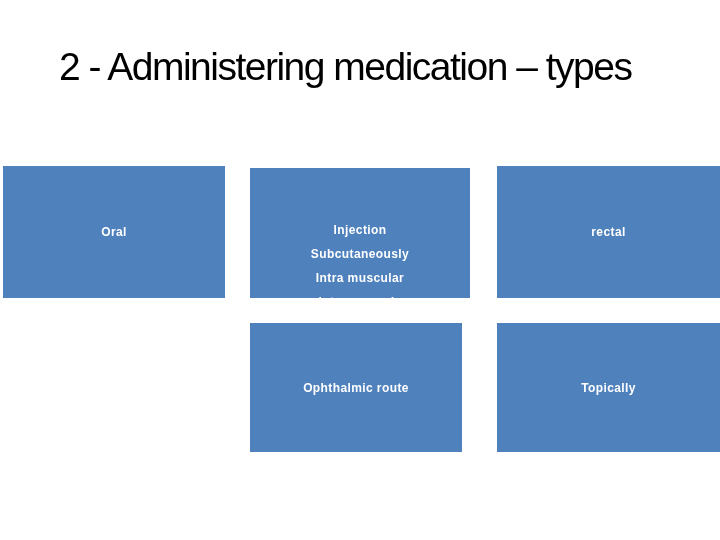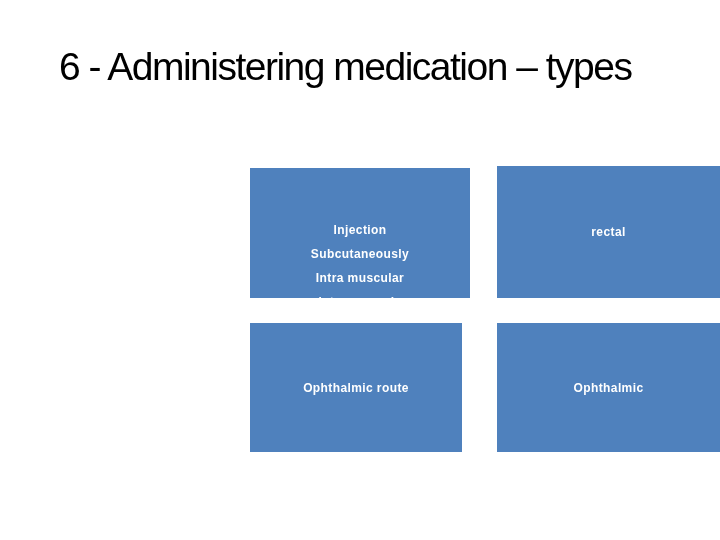--- a/index.html
+++ b/index.html
@@ -63,38 +63,41 @@
   #box-rectal      { left: 497px; top: 166px; width: 223px; height: 132px; }
   #box-aurally     { left: 3px;   top: 323px; width: 222px; height: 129px; }
   #box-ophthalmic  { left: 250px; top: 323px; width: 212px; height: 129px; }
   #box-topically   { left: 497px; top: 323px; width: 223px; height: 129px; }
 </style>
 </head>
 <body>
 
 <div class="slide">
 
-  <h1 class="title">6 - Administering medication – types</h1>
+  <h1 class="title">2 - Administering medication – types</h1>
 
+  <div class="box center" id="box-oral">
+    <span>Oral</span>
+  </div>
 
   <div class="box" id="box-injection">
     <div class="lines">
       <div>Injection</div>
       <div>Subcutaneously</div>
       <div>Intra muscular</div>
       <div>Intravenously</div>
     </div>
   </div>
 
   <div class="box center" id="box-rectal">
     <span>rectal</span>
   </div>
 
 
   <div class="box center" id="box-ophthalmic">
     <span>Ophthalmic route</span>
   </div>
 
   <div class="box center" id="box-topically">
-    <span>Ophthalmic</span>
+    <span>Topically</span>
   </div>
 
 </div>
 
 </body></html>

